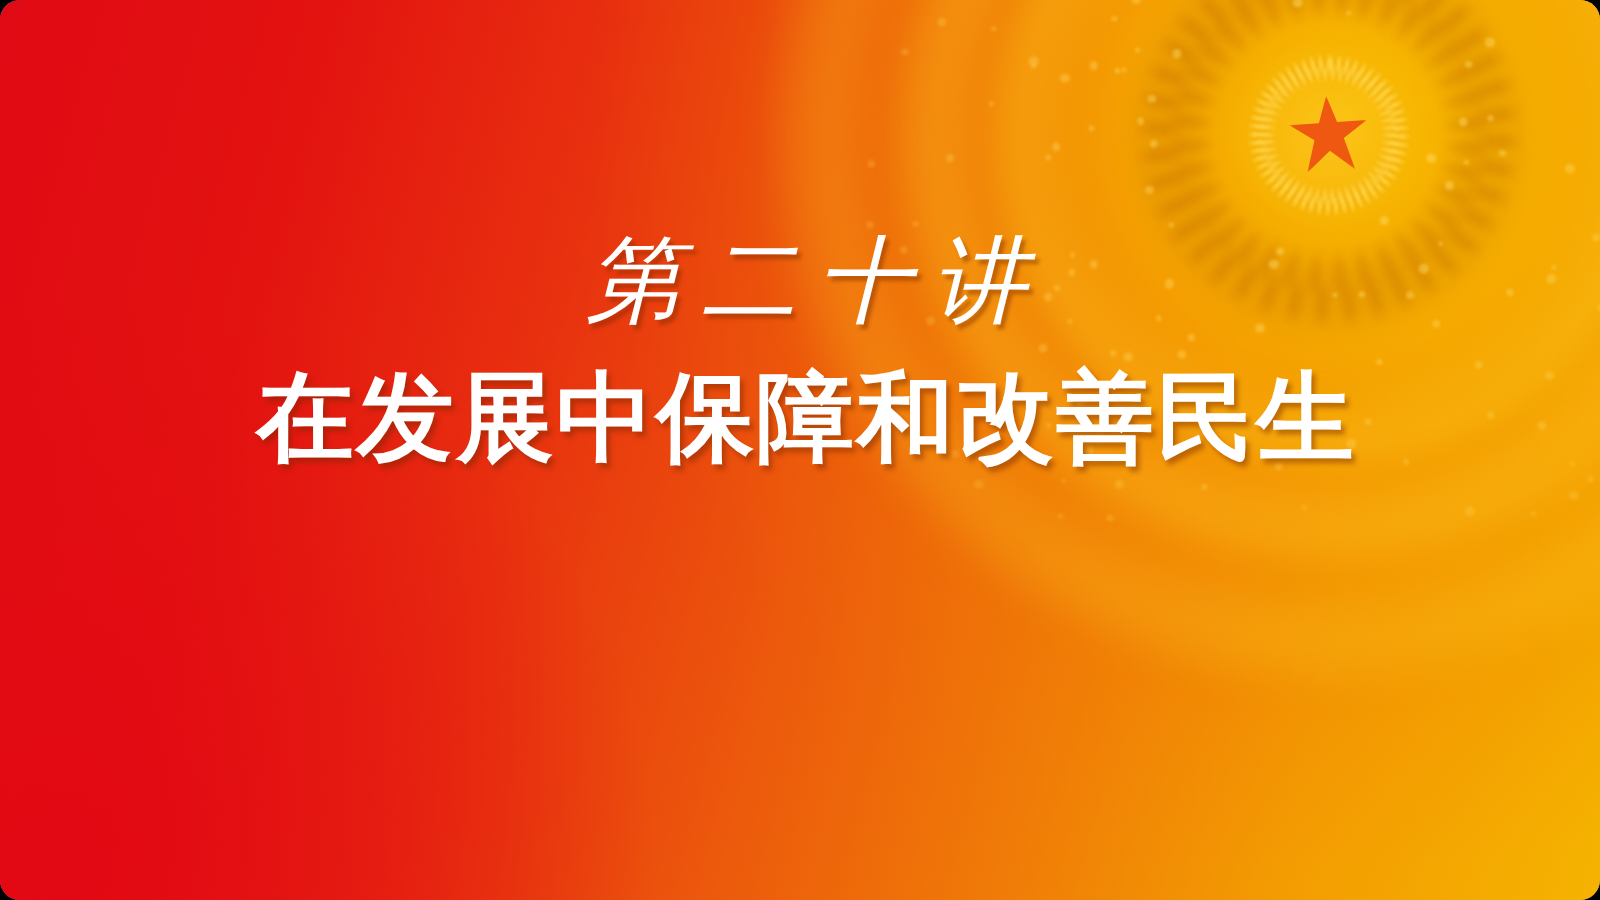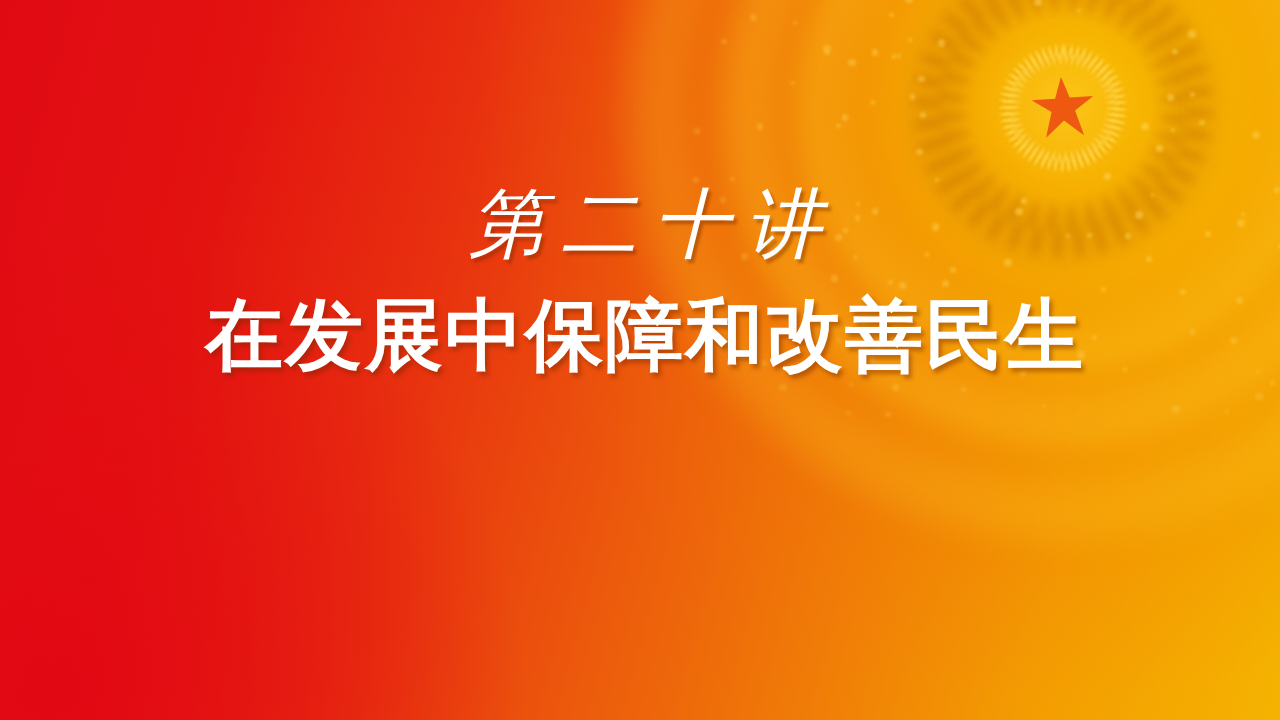--- a/index.html
+++ b/index.html
@@ -14,20 +14,21 @@
     overflow: hidden;
     font-family: "Liberation Sans", sans-serif;
   }
 
   #slide {
     position: relative;
     width: 1280px;
     height: 720px;
     overflow: hidden;
     background: #8b5cf6;
+    border-radius: 16px;
   }
 
   
   .bg-base {
     position: absolute;
     inset: 0;
     background: linear-gradient(105deg,
         #E00A14 0%,
         #E31310 18%,
         #E8300F 34%,

